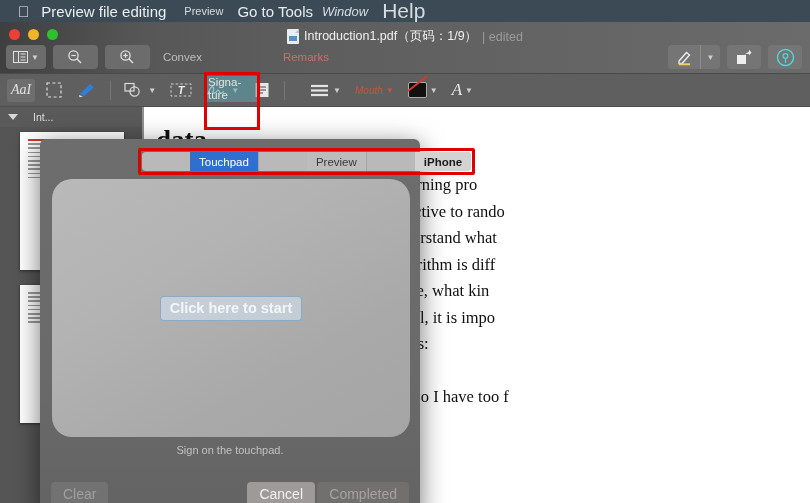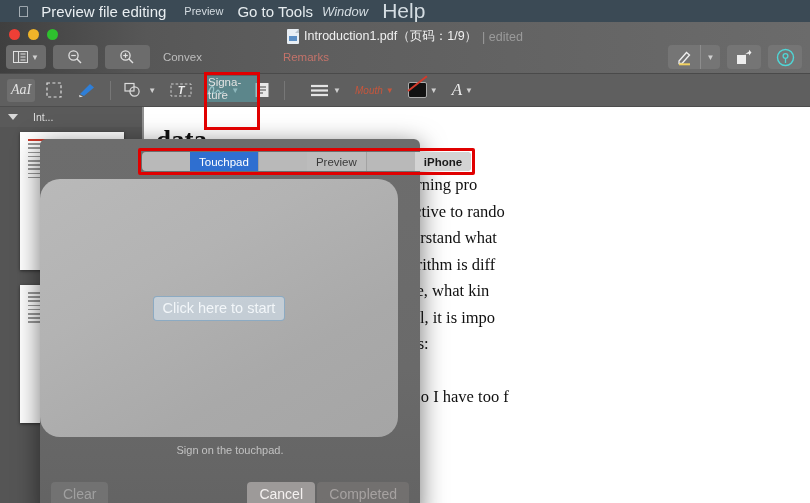--- a/index.html
+++ b/index.html
@@ -292,25 +292,25 @@
     border-right: 1px solid #a3a3a3;
     margin-left: 48px;
   }
   .sig-tab:last-child { border-right: none; background: #d3d3d3; color: #1a1a1a; font-weight: bold; }
   .sig-tab.active {
     background: #2f6fd0;
     color: #fff;
   }
   .sig-pad {
     position: absolute;
-    left: 0; top: 40px;
+    left: 12px; top: 40px;
     width: 358px; height: 258px;
     background: linear-gradient(150deg, #b9b9b9 0%, #b3b3b3 35%, #a9a9a9 70%, #a5a5a5 100%);
     border-radius: 20px;
-    display: flex; align-items: center; justify-content: center;
+    display: flex; align-items: center; justify-content: center; font-weight: bold;
   }
   .start-btn {
     background: rgba(205,218,228,.72);
     border: 1px solid rgba(130,165,190,.85);
     border-radius: 4px;
     color: #f2f6f9;
     font-size: 14.5px;
     padding: 3px 9px 4px 9px;
   }
   .sig-caption {

